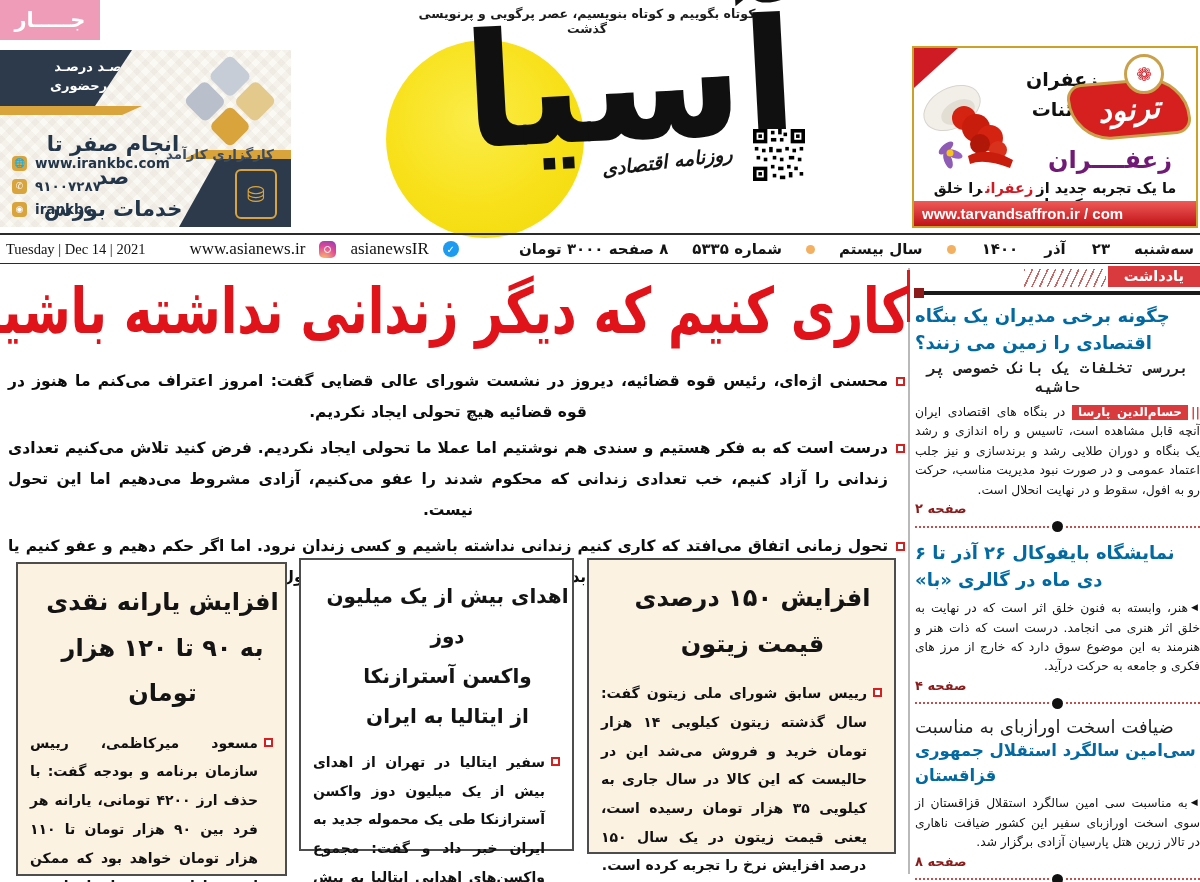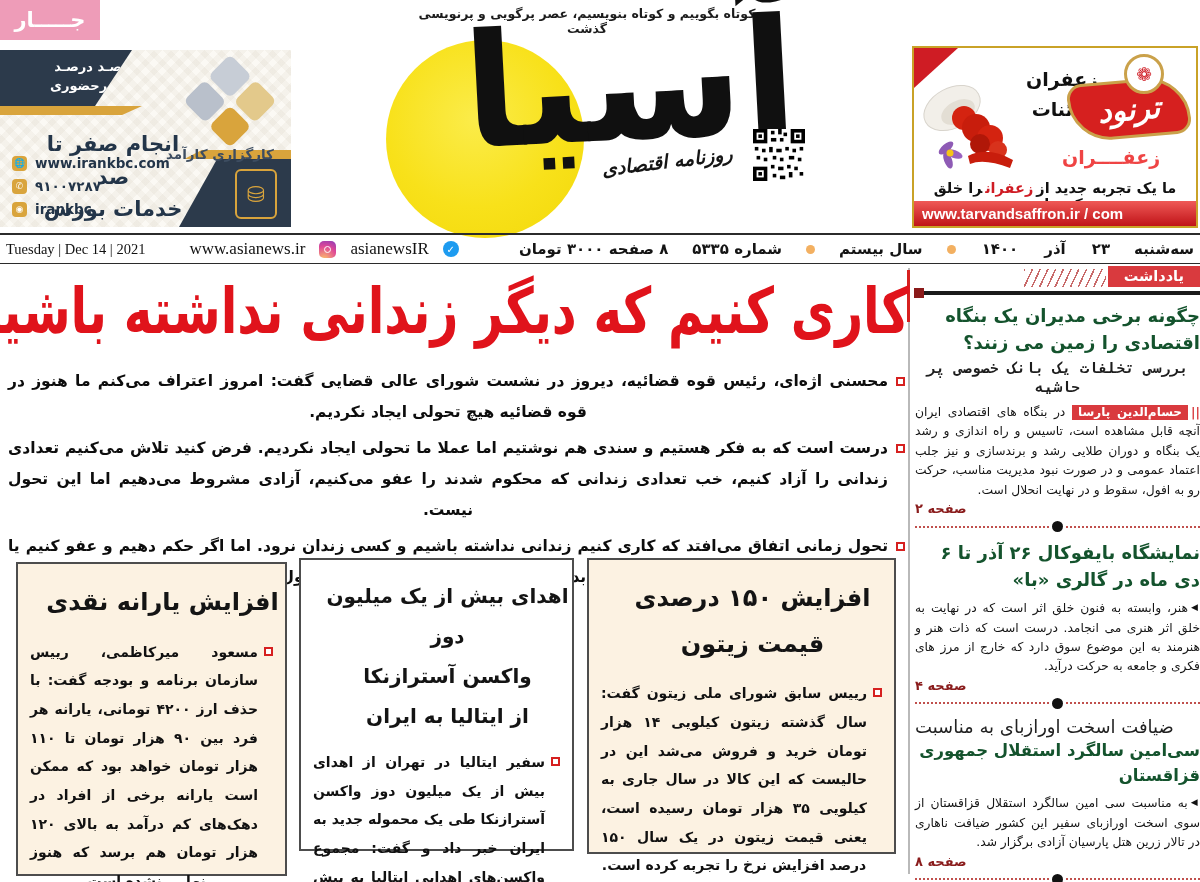--- a/index.html
+++ b/index.html
@@ -63,21 +63,21 @@
   .saf-product { position:absolute; left:108px; top:16px; width:80px; text-align:center; direction:rtl;
                  font-size:19px; font-weight:bold; color:#111; line-height:1.6; }
   .saf-badge-circle { position:absolute; right:32px; top:6px; width:40px; height:40px; background:#fff;
                       border:3px solid #caa14a; border-radius:50%; display:flex; align-items:center;
                       justify-content:center; color:#cf1c24; font-size:19px; z-index:2; }
   .saf-badge { position:absolute; right:6px; top:32px; width:122px; height:58px; background:#d6201f;
                border:3px solid #caa14a; border-radius:16px 46px 16px 46px; transform:rotate(-5deg);
                display:flex; align-items:center; justify-content:center; color:#fff;
                font-size:30px; font-weight:bold; font-style:italic; }
   .saf-type { position:absolute; right:24px; top:98px; width:110px; text-align:left; direction:rtl;
-              color:#ef4444; font-size:19px; font-weight:bold; }
+              color:#701a75; font-size:24px; font-weight:bold; }
   .saf-tagline { position:absolute; left:0; right:0; top:132px; text-align:center; direction:rtl;
                  font-size:14.5px; font-weight:bold; color:#111; }
   .saf-tagline .hl { color:#cf1c24; margin:0 3px; }
   .saf-url { position:absolute; left:0; right:0; bottom:0; height:25px;
              background:linear-gradient(180deg,#ef5a57,#c01318); color:#fff; font-weight:bold;
              font-size:15px; display:flex; align-items:center; padding-left:8px; direction:ltr;
              font-family:"Liberation Sans", sans-serif; }
 
   
   .meta-bar { left:0; top:233px; width:1200px; height:31px; border-top:2px solid #2b2b2b;
@@ -128,21 +128,21 @@
   
   .sidebar { left:915px; top:266px; width:285px; direction:rtl; }
   .sb-head { position:relative; height:24px; }
   .sb-tab { position:absolute; right:0; top:0; background:#d93a3e; color:#fff; font-weight:bold;
             font-size:14.5px; padding:2px 16px 3px 16px; }
   .sb-hatch { position:absolute; right:94px; top:3px; width:82px; height:18px;
               background:repeating-linear-gradient(115deg, #c86a6a 0 1.5px, transparent 1.5px 7px); }
   .sb-bar { position:relative; height:4px; background:#1a1a1a; margin-top:1px; }
   .sb-bar i { position:absolute; left:-1px; top:-3px; width:10px; height:10px; background:#8b1a1a; }
   .sb-article { margin-top:7px; }
-  .sb-title { text-align:right; font-weight:800; font-size:18px; line-height:1.5; color:#14532d; }
+  .sb-title { text-align:left; font-weight:800; font-size:18px; line-height:1.5; color:#0369a1; }
   .sb-title.small { font-size:16.5px; letter-spacing:-0.4px; }
   .sb-subtitle { text-align:center; font-weight:bold; font-size:15px; color:#1d1d1d; margin-top:3px;font-family:Liberation Mono, monospace; }
   .sb-kicker { text-align:left; font-weight:400; font-size:18px; color:#222; margin-bottom:2px; }
   .sb-body { font-size:12.3px; line-height:1.58; text-align:justify; color:#151515; margin-top:6px; }
   .author-mark { color:#d93a3e; font-weight:900; letter-spacing:-2px; margin-left:3px; }
   .author-pill { background:#d93a3e; color:#fff; font-weight:bold; font-size:12px; padding:0 6px 1px 6px; }
   .tri { color:#111; font-size:9px; margin-left:3px; vertical-align:2px; }
   .sb-page { text-align:left; font-weight:bold; font-size:13px; color:#8a1c1c; margin-top:1px; }
   .sb-sep { display:flex; align-items:center; margin:5px 0 3px 0; }
   .sb-sep .dotline { flex:1; border-top:2px dotted #c0504d; }
@@ -301,20 +301,21 @@
     <div class="bullet">
       <span class="sq"></span>
       <p>تحول زمانی اتفاق می‌افتد که کاری کنیم زندانی نداشته باشیم و کسی زندان نرود. اما اگر حکم دهیم و عفو کنیم یا آزادی مشروط بدهیم درست است که بد نیست اما تحول هم نیست.</p>
     </div>
   </div>
 </div>
 
 <div class="abs nbox box-subsidy">
   <div class="titles">
     <div>افزایش یارانه نقدی</div>
+    <div>به ۹۰ تا ۱۲۰ هزار تومان</div>
   </div>
   <div class="bodywrap">
     <span class="sq"></span>
     <p>مسعود میرکاظمی، رییس سازمان برنامه و بودجه گفت: با حذف ارز ۴۲۰۰ تومانی، یارانه هر فرد بین ۹۰ هزار تومان تا ۱۱۰ هزار تومان خواهد بود که ممکن است یارانه برخی از افراد در دهک‌های کم درآمد به بالای ۱۲۰ هزار تومان هم برسد که هنوز نهایی نشده است.</p>
   </div>
 </div>
 
 <div class="abs nbox box-vaccine">
   <div class="titles">
     <div>اهدای بیش از یک میلیون دوز</div>

